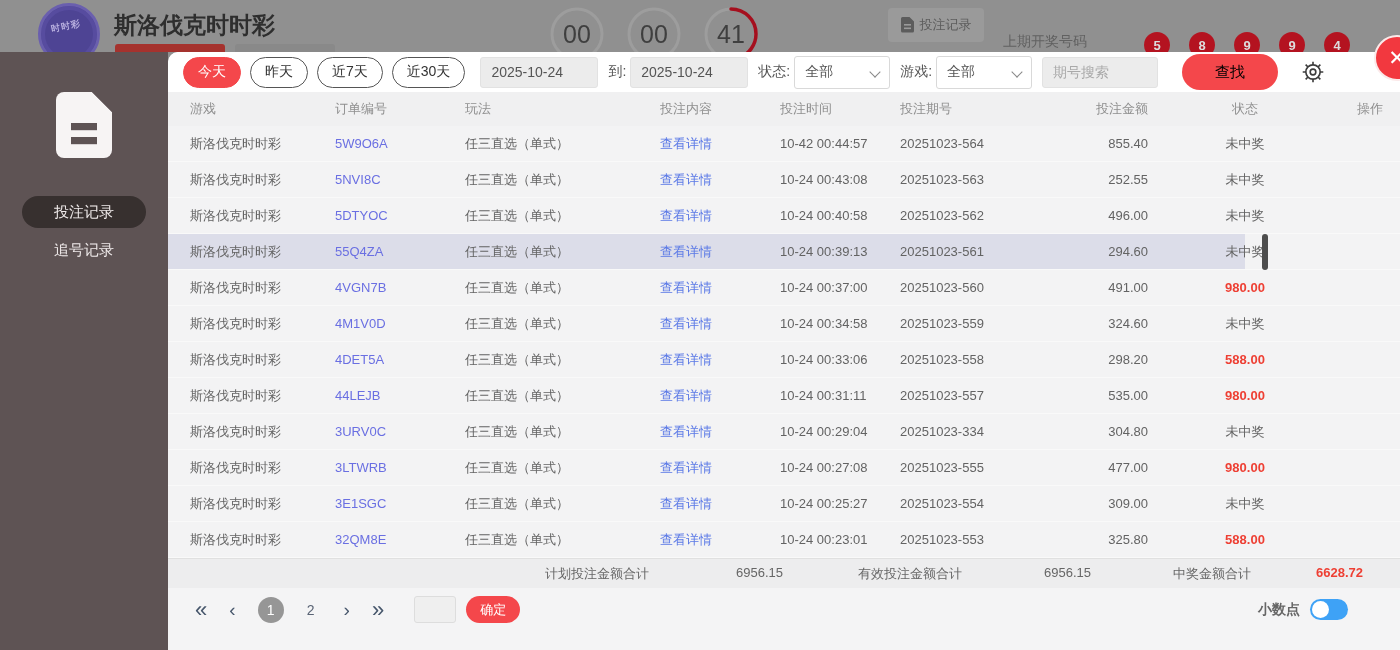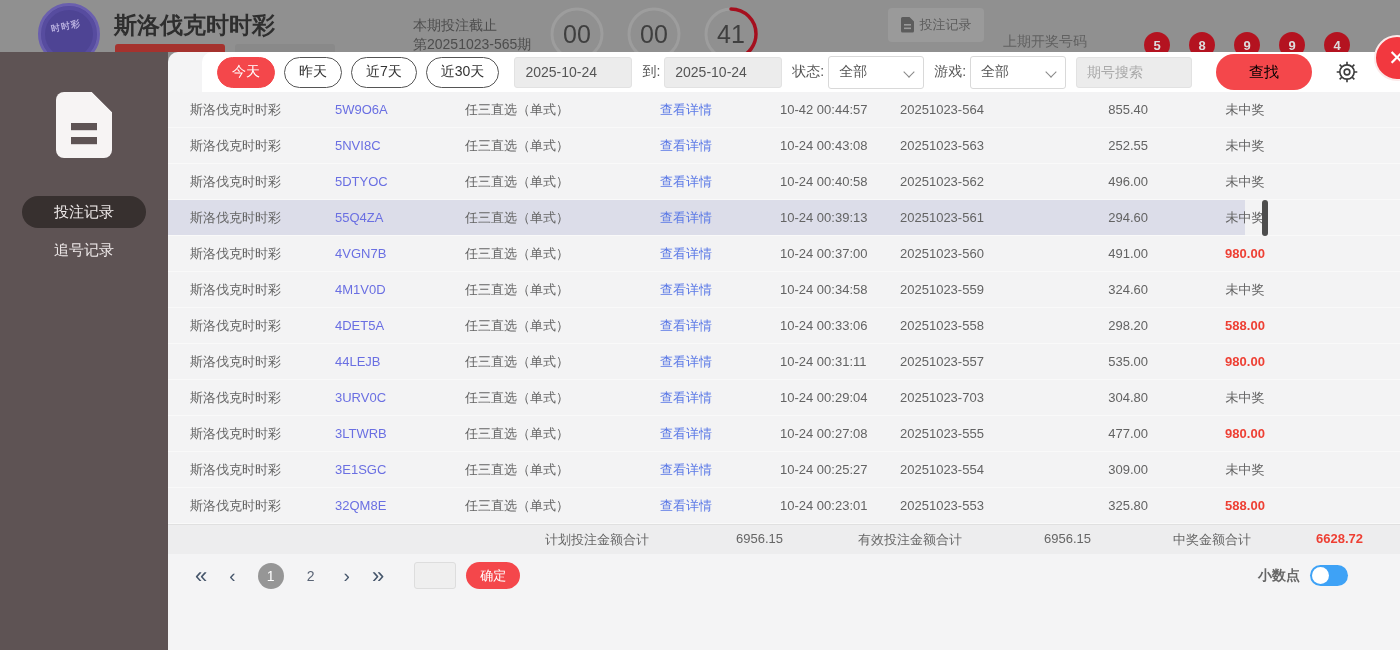--- a/index.html
+++ b/index.html
@@ -33,21 +33,21 @@
   .doc-icon-big { position:absolute; left:56px; top:40px; }
   .side-item { position:absolute; left:22px; width:124px; height:32px; display:flex; align-items:center;
                justify-content:center; color:#efeaea; font-size:15px; border-radius:17px; cursor:pointer; }
   .side-item.active { background:#37302f; }
 
   
   .modal { position:absolute; left:168px; top:52px; width:1232px; height:598px; background:#f4f4f5;
            border-top-left-radius:10px; overflow:hidden; }
 
   .filterbar { height:40px; background:#fff; display:flex; align-items:center; padding:0 15px;
-               border-top-left-radius:10px;margin-left:34px; }
+               border-top-left-radius:10px; }
   .range-btn { height:31px; padding:0 14px; border-radius:16px; border:1px solid #555; background:#fff;
                color:#333; font-size:14px; margin-right:9px; display:flex; align-items:center; cursor:pointer; }
   .range-btn.active { background:var(--accent-red,#f4474b); border-color:var(--accent-red,#f4474b); color:#fff; }
   .date-input { width:118px; height:31px; background:#ececec; border:1px solid #e2e2e2; border-radius:3px;
                 color:#555; font-size:14px; padding:0 10px; margin-left:6px; font-family:inherit; }
   .flt-label { color:#555; font-size:14px; margin:0 4px 0 10px; }
   .select { position:relative; width:96px; height:33px; background:#fff; border:1px solid #d9d9d9; border-radius:3px;
             display:flex; align-items:center; padding:0 10px; color:#555; font-size:14px; cursor:pointer; }
   .select .chev { position:absolute; right:10px; top:11px; width:8px; height:8px; border-right:1.6px solid #888;
                   border-bottom:1.6px solid #888; transform:rotate(45deg); }
@@ -102,24 +102,20 @@
 
 <div class="stage">
 
   <div class="bg-header">
     <div class="logo">
         <span class="logo-mark">时时彩</span>
       </div>
     <div class="page-title">斯洛伐克时时彩</div>
     <div class="mini-btn-red"></div>
     <div class="mini-btn-gray"></div>
-    <div class="deadline">
-      <div>本期投注截止</div>
-      <div>第20251023-565期</div>
-    </div>
     <div class="countdown">
       <div class="cd-circle">
         <svg width="56" height="56">
             <circle cx="28" cy="28" r="25" fill="none" stroke="#9d9d9d" stroke-width="3"></circle>
           </svg>
         <div class="cd-num">00</div>
       </div>
       <div class="cd-circle">
         <svg width="56" height="56">
             <circle cx="28" cy="28" r="25" fill="none" stroke="#9d9d9d" stroke-width="3"></circle>
@@ -190,20 +186,31 @@
       <button class="find-btn">查找</button>
       <div class="gear">
         <svg width="26" height="26" viewBox="0 0 24 24" fill="none" stroke="#3c3c3c" stroke-width="1.5">
           <circle cx="12" cy="12" r="6.6"></circle>
           <circle cx="12" cy="12" r="2.6"></circle>
           <path d="M12 2.5v3 M12 18.5v3 M2.5 12h3 M18.5 12h3 M5.2 5.2l2.2 2.2 M16.6 16.6l2.2 2.2 M18.8 5.2l-2.2 2.2 M7.4 16.6l-2.2 2.2"></path>
         </svg>
       </div>
     </div>
 
+    <div class="thead grid">
+        <span>游戏</span>
+        <span>订单编号</span>
+        <span>玩法</span>
+        <span>投注内容</span>
+        <span>投注时间</span>
+        <span>投注期号</span>
+        <span class="c-amount">投注金额</span>
+        <span class="c-status">状态</span>
+        <span class="c-action">操作</span>
+      </div>
 
     <div class="tbody">
 
   <div class="trow grid">
     <span>斯洛伐克时时彩</span>
     <span class="order-id">5W9O6A</span>
     <span>任三直选（单式）</span>
     <span class="detail-link">查看详情</span>
     <span>10-42 00:44:57</span>
     <span>20251023-564</span>
@@ -295,21 +302,21 @@
     <span class="c-status win">980.00</span>
     <span class="c-action"></span>
   </div>
 
   <div class="trow grid">
     <span>斯洛伐克时时彩</span>
     <span class="order-id">3URV0C</span>
     <span>任三直选（单式）</span>
     <span class="detail-link">查看详情</span>
     <span>10-24 00:29:04</span>
-    <span>20251023-703</span>
+    <span>20251023-334</span>
     <span class="c-amount">304.80</span>
     <span class="c-status">未中奖</span>
     <span class="c-action"></span>
   </div>
 
   <div class="trow grid">
     <span>斯洛伐克时时彩</span>
     <span class="order-id">3LTWRB</span>
     <span>任三直选（单式）</span>
     <span class="detail-link">查看详情</span>

